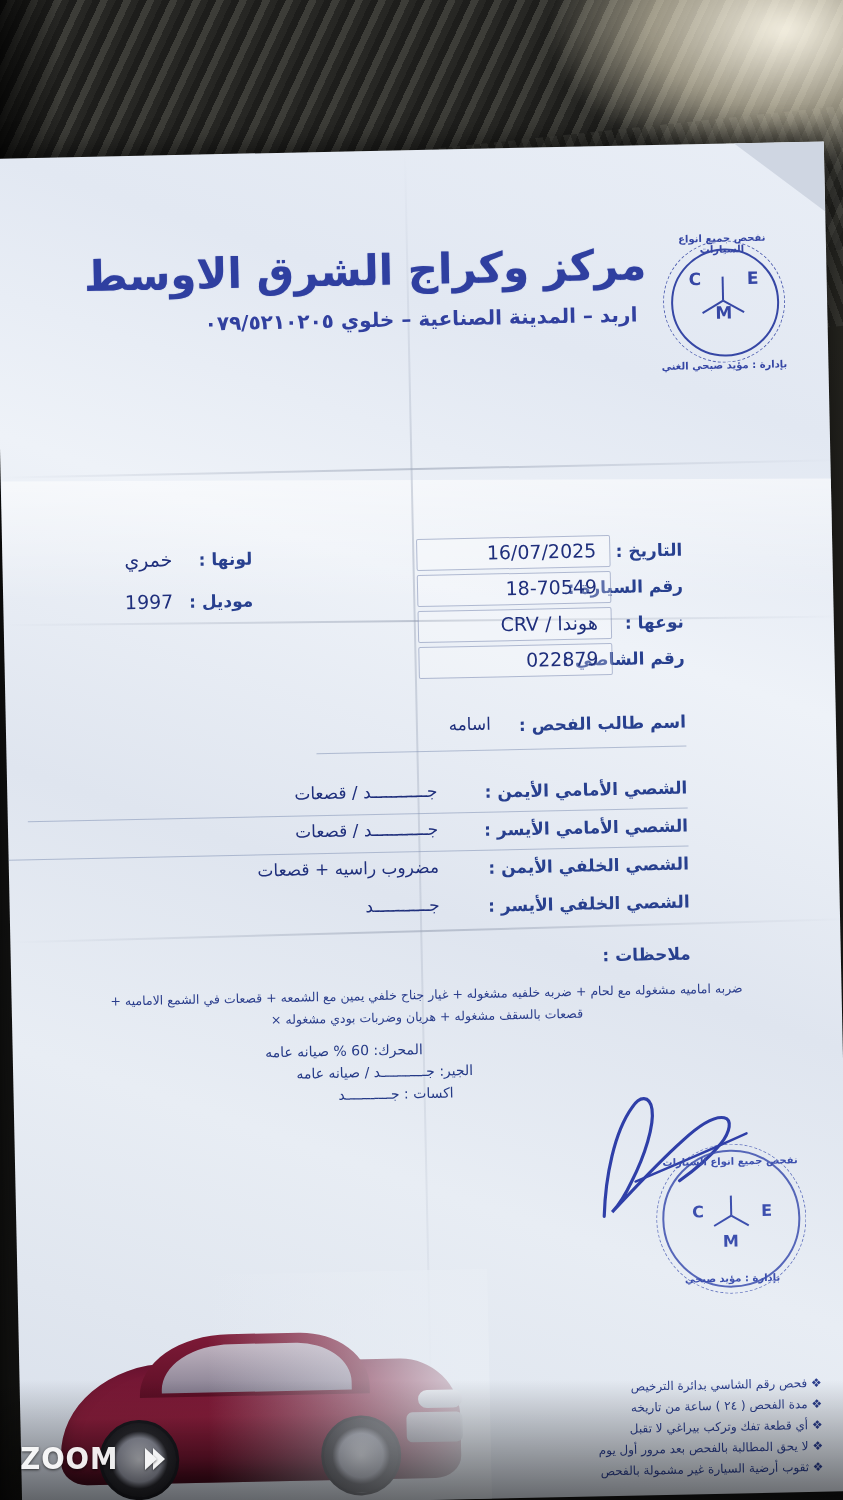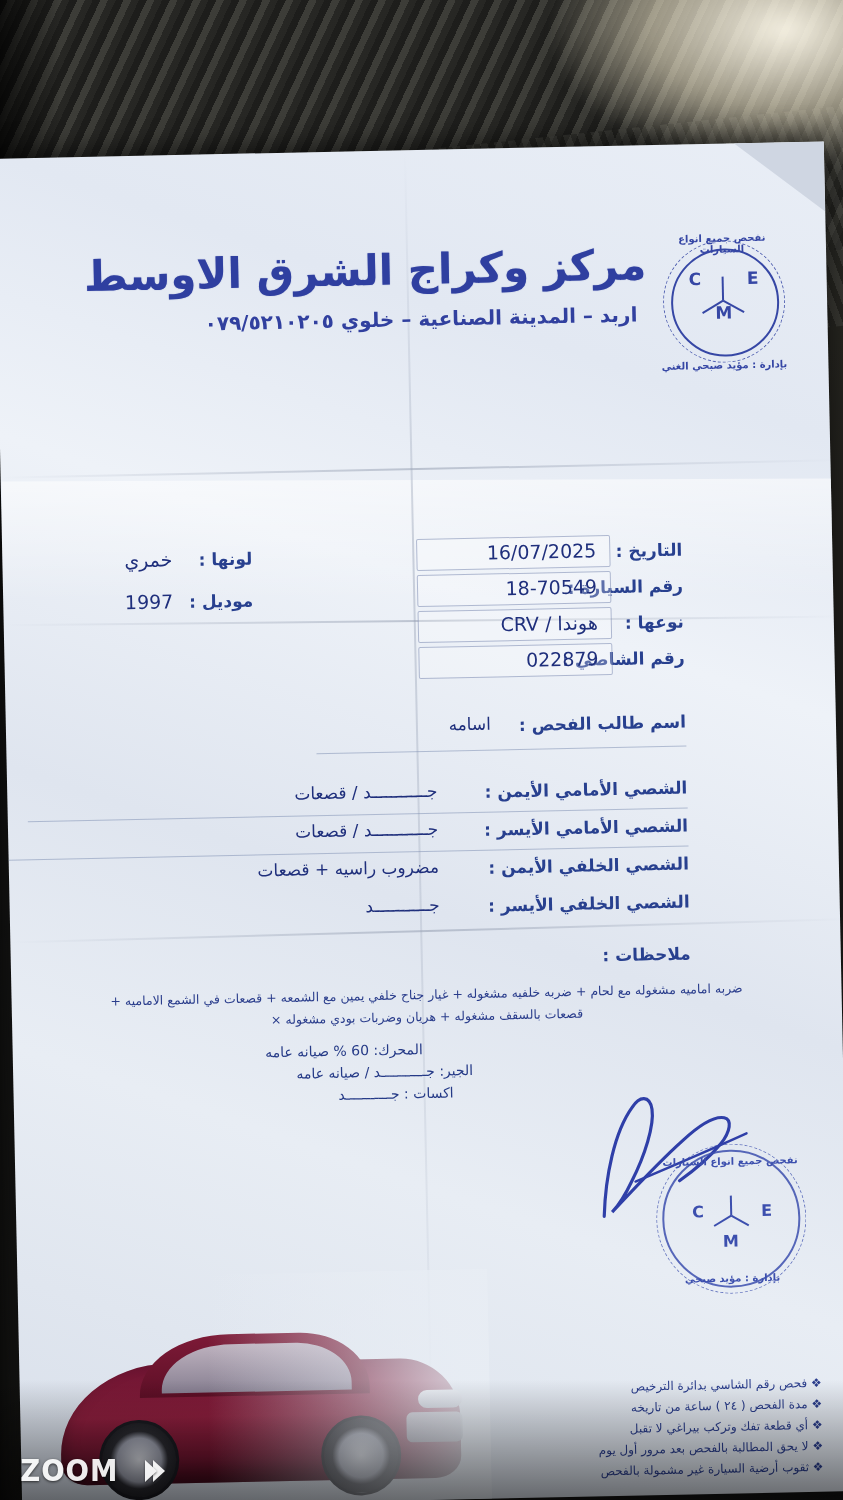--- a/index.html
+++ b/index.html
@@ -239,21 +239,21 @@
     position:absolute;left:398px;bottom:92px;width:44px;height:18px;
     background:linear-gradient(180deg,#f3f4f8,#b9bdc9);border-radius:10px;
   }
   .art-fade{
     position:absolute;inset:0;
     background:linear-gradient(90deg,rgba(232,237,244,.0) 40%,rgba(232,237,244,.85) 95%);
   }
 
   
   .watermark{
-    position:absolute;left:16px;bottom:12px;
+    position:absolute;left:16px;bottom:24px;
     display:flex;align-items:center;gap:22px;
     opacity:.92;
   }
   .wm-arrows{
     display:flex;align-items:center;
   }
   .wm-arrows span{
     display:inline-block;width:0;height:0;
     border-top:11px solid transparent;border-bottom:11px solid transparent;
     border-left:12px solid #ffffff;

